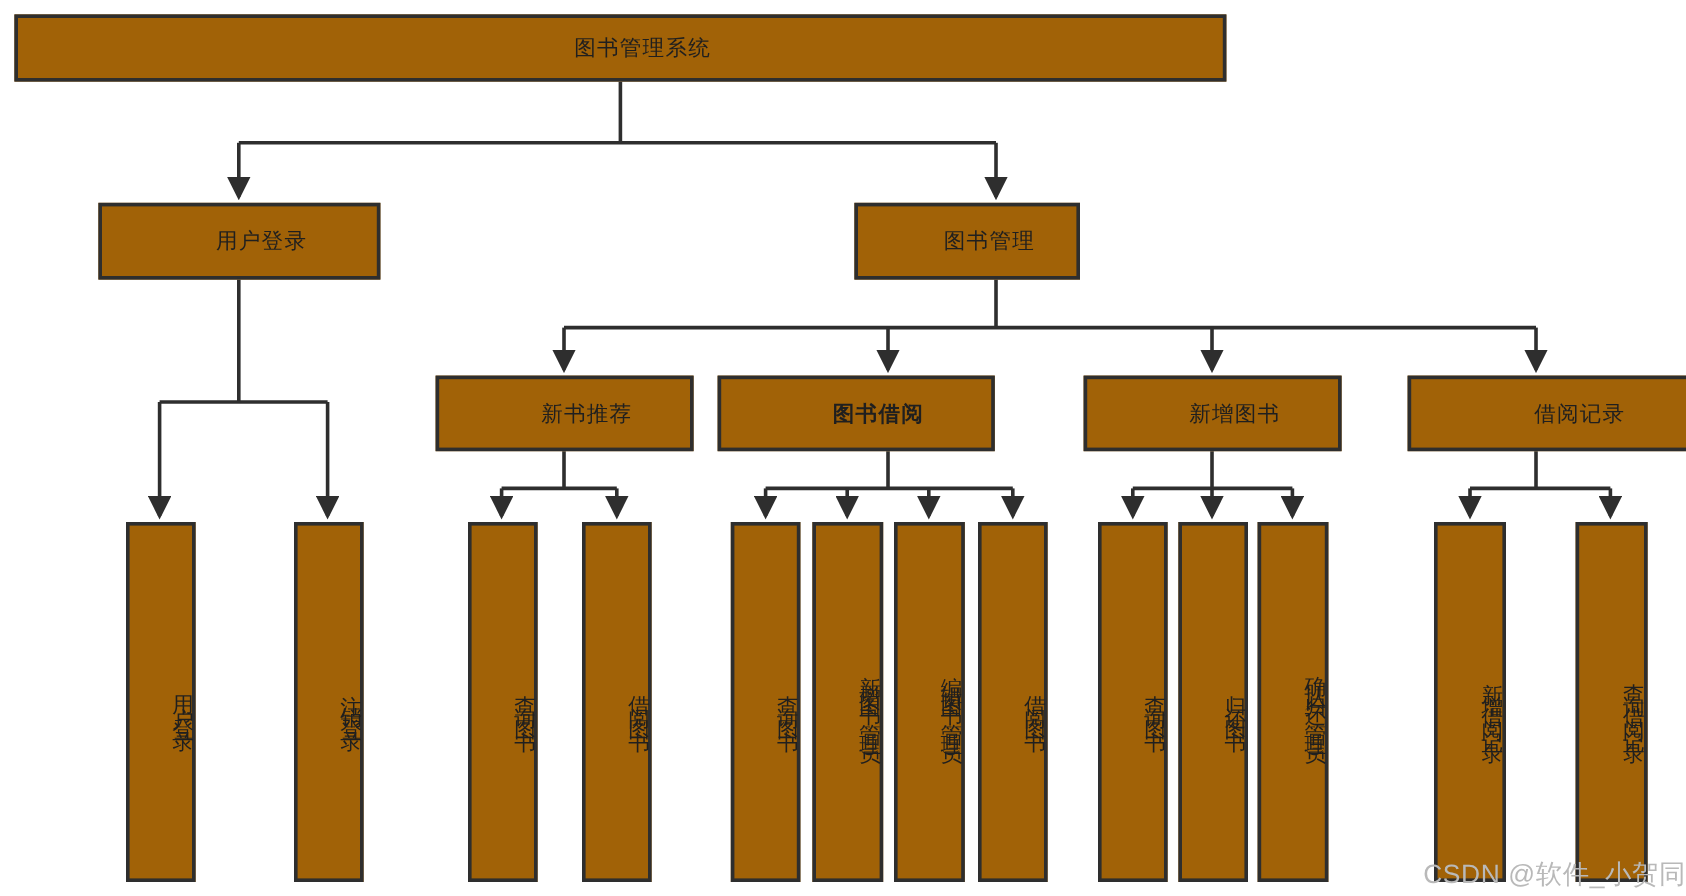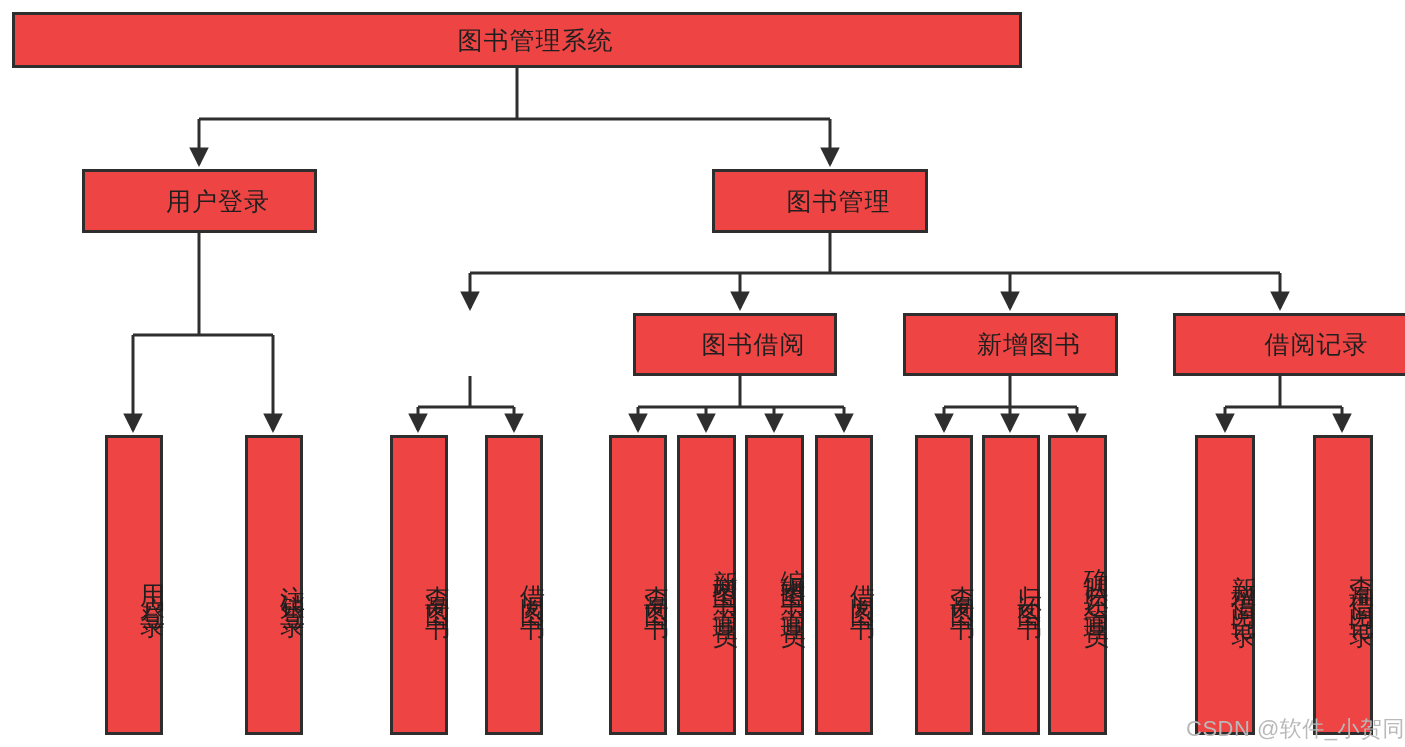--- a/index.html
+++ b/index.html
@@ -17,27 +17,27 @@
   }
   #connectors {
     position: absolute;
     left: 0;
     top: 0;
     pointer-events: none;
   }
   .hbox, .vbox {
     position: absolute;
     box-sizing: border-box;
-    background: #ef4444;
+    background: #a16207;
     border: 3px solid #2e2e2e;
     color: #1f1f1f;
     display: flex;
     align-items: center;
     justify-content: center;
-    font-size: 25px;
+    font-size: 18px;
     line-height: 1;
     padding-left: 37px;
   }
   .hbox {
     letter-spacing: 1px;
   }
   .vbox {
     writing-mode: vertical-rl;
     text-orientation: mixed;
     letter-spacing: 10px;
@@ -108,23 +108,24 @@
       <path d="M1280,376 V407"></path>
       <path d="M1225,407 H1342"></path>
       <path d="M1225,407 V430" marker-end="url(#arrow)"></path>
       <path d="M1342,407 V430" marker-end="url(#arrow)"></path>
     </g>
   </svg>
 
   <div class="hbox" style="left:12px; top:12px; width:1010px; height:56px;">图书管理系统</div>
 
   <div class="hbox" style="left:82px; top:169px; width:235px; height:64px;">用户登录</div>
-  <div class="hbox" style="left:712px; top:169px; width:216px; height:64px;">图书管理</div>
+  <div class="hbox" style="left:712px; top:169px; width:188px; height:64px;">图书管理</div>
 
-  <div class="hbox" style="left:633px; top:313px; width:204px; height:63px;">图书借阅</div>
+  <div class="hbox" style="left:363px; top:313px; width:215px; height:63px;">新书推荐</div>
+  <div class="hbox" style="left:598px; top:313px; width:231px; height:63px;font-weight:bold;">图书借阅</div>
   <div class="hbox" style="left:903px; top:313px; width:215px; height:63px;">新增图书</div>
   <div class="hbox" style="left:1173px; top:313px; width:250px; height:63px;">借阅记录</div>
 
   <div class="vbox" style="left:105px; width:58px;">用户登录</div>
   <div class="vbox" style="left:245px; width:58px;">注销登录</div>
 
   <div class="vbox" style="left:390px; width:58px;">查询图书</div>
   <div class="vbox" style="left:485px; width:58px;">借阅图书</div>
 
   <div class="vbox" style="left:609px; width:58px;">查询图书</div>

